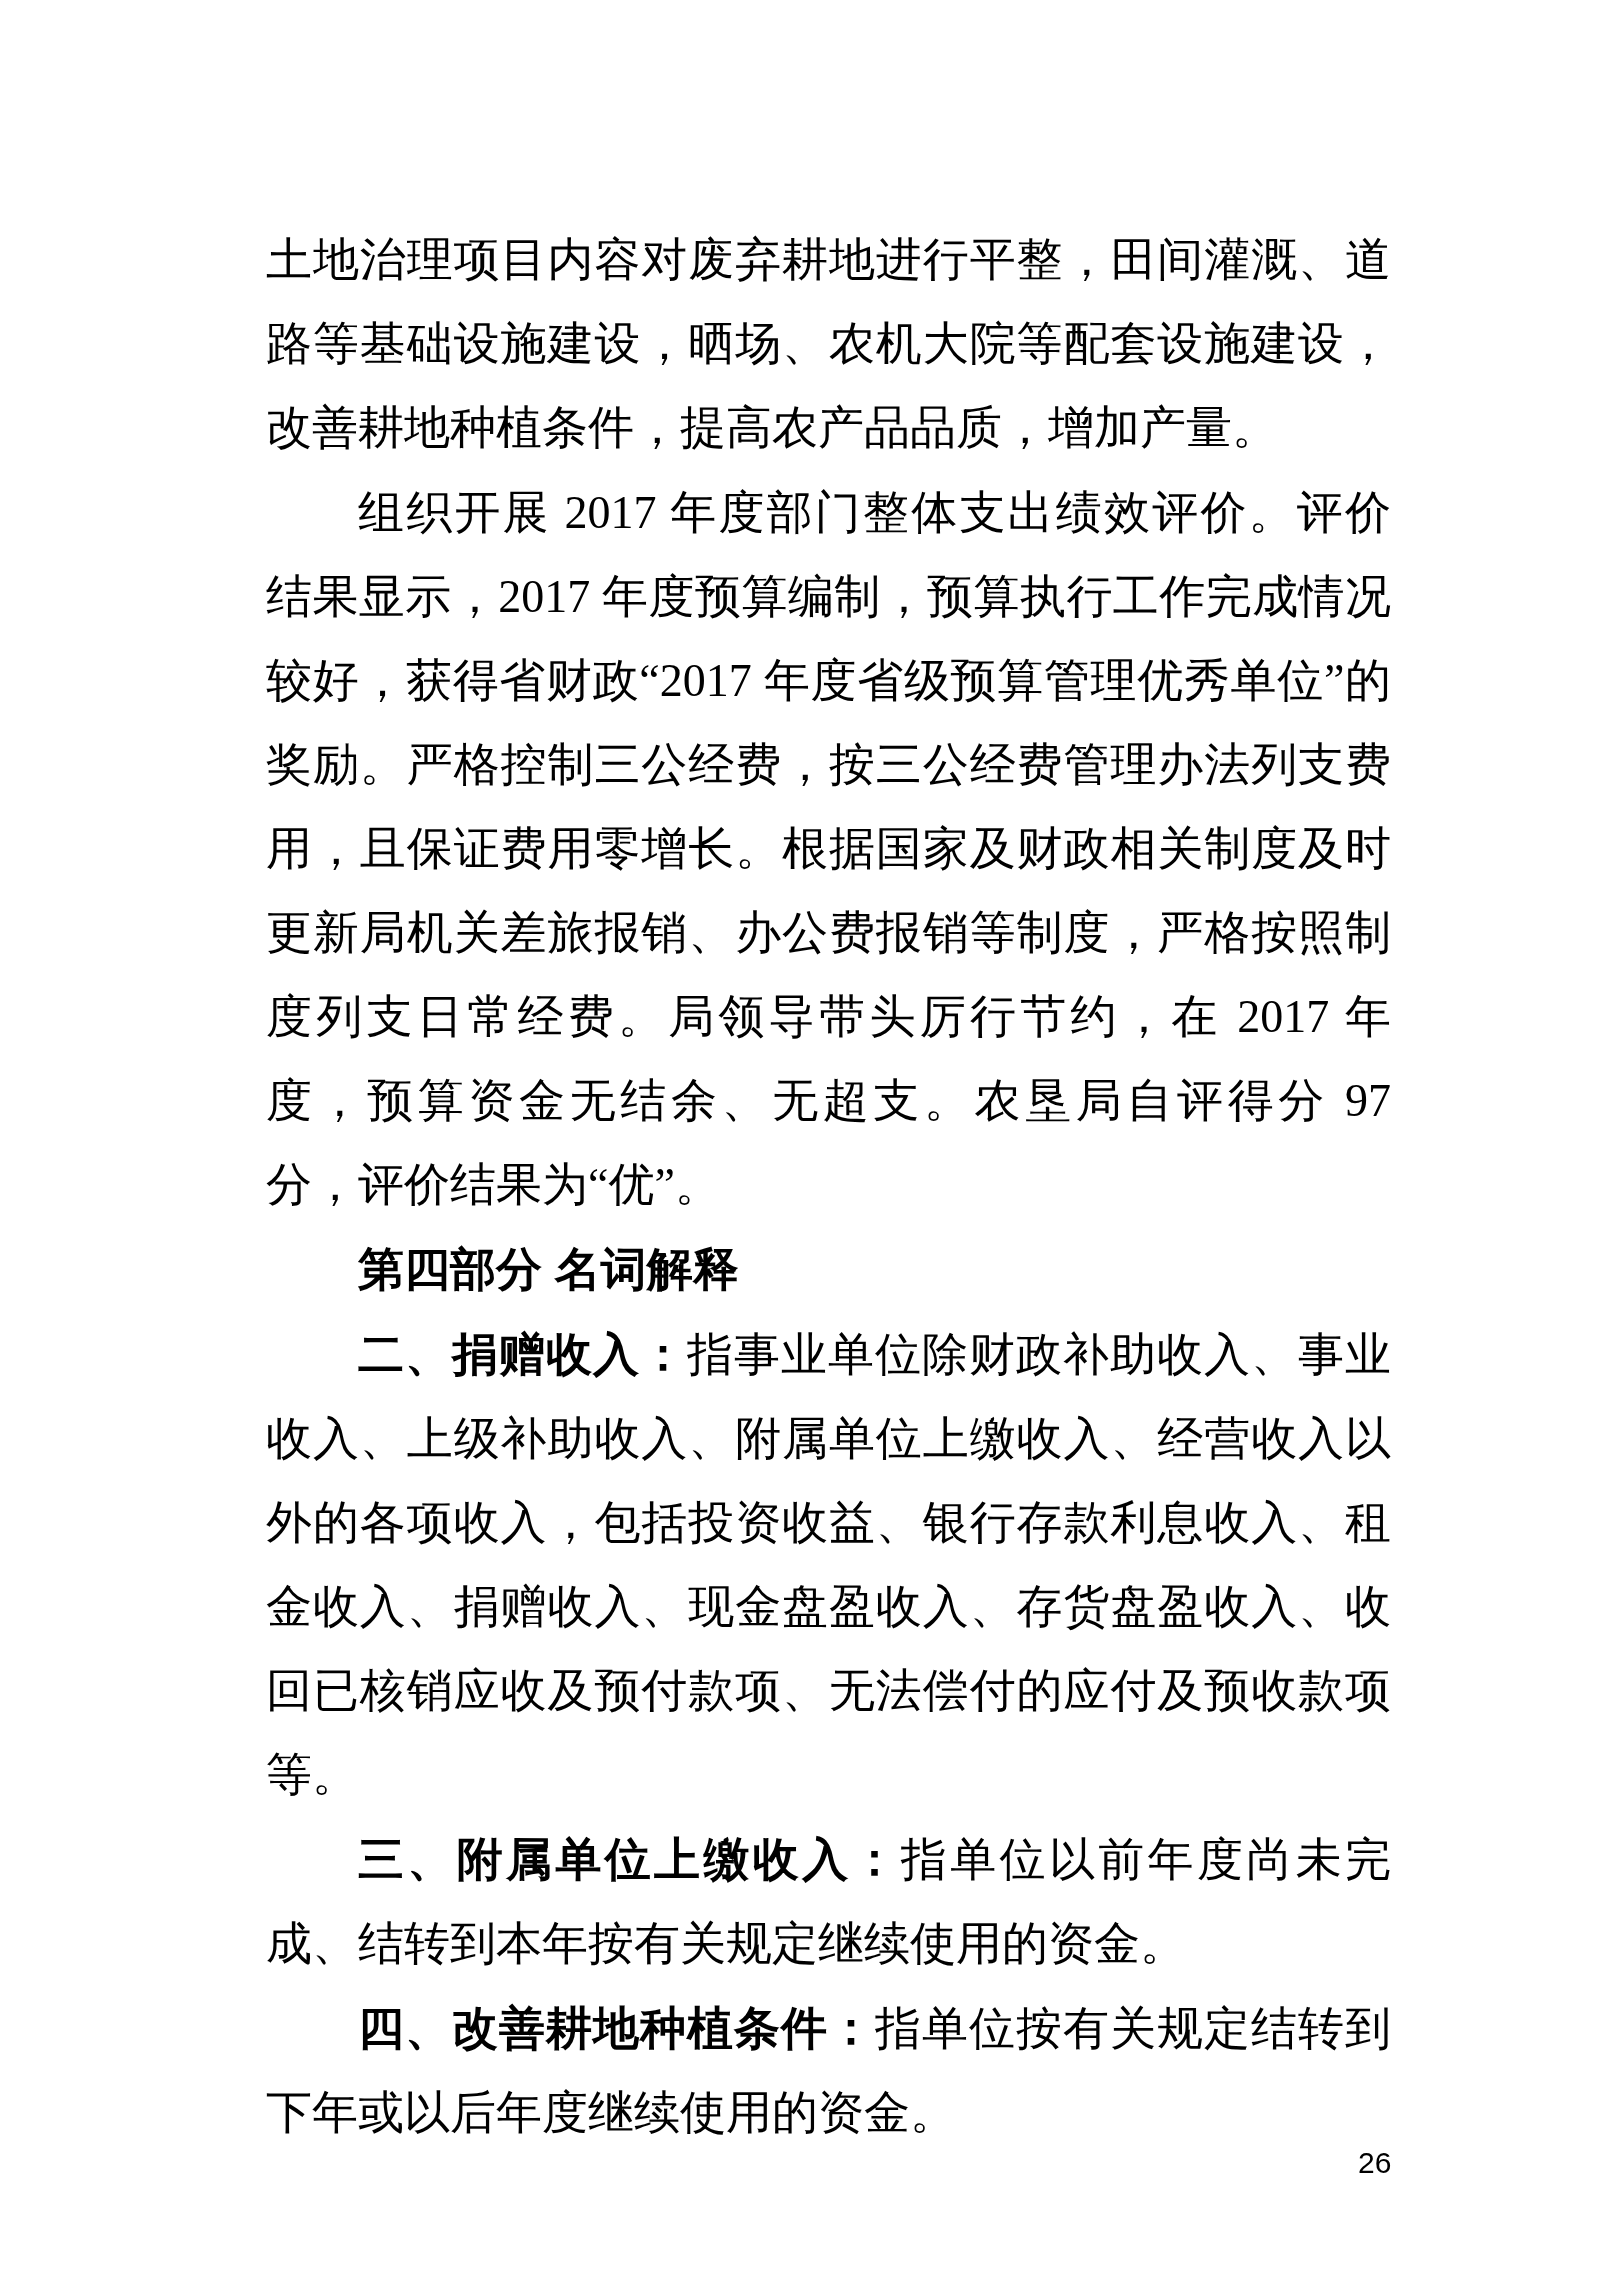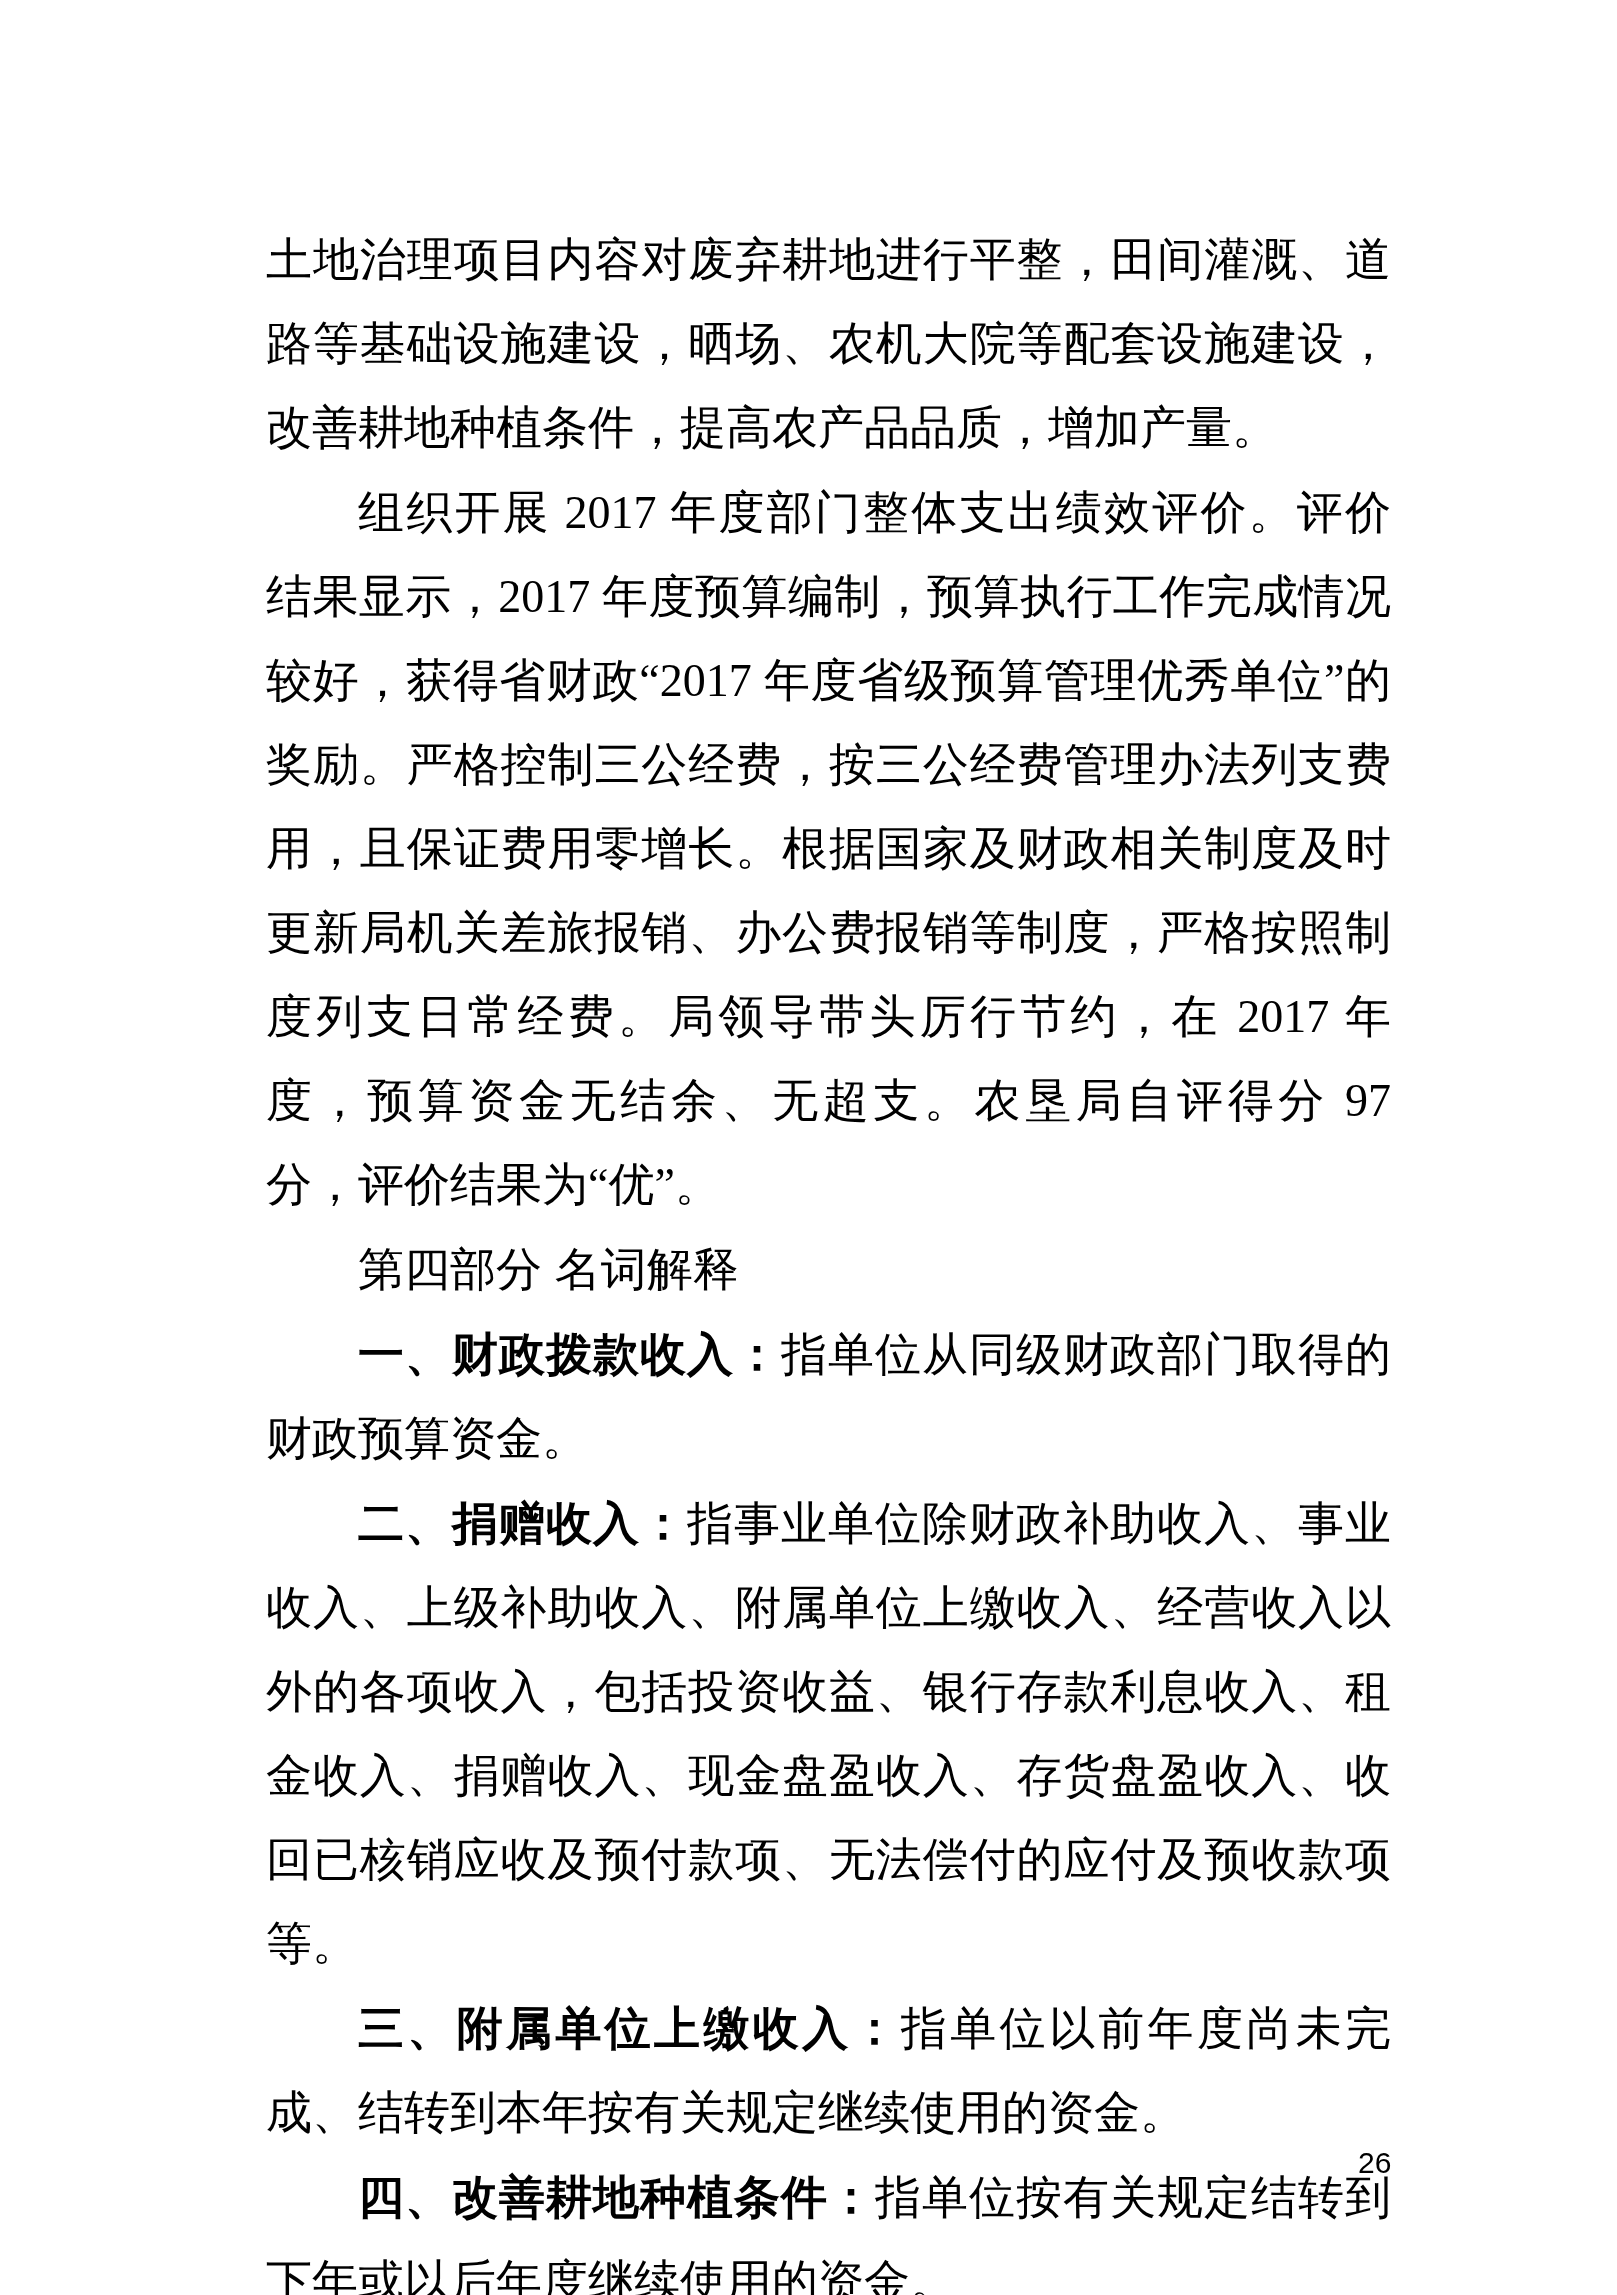--- a/index.html
+++ b/index.html
@@ -34,21 +34,21 @@
   }
 
   .para.no-indent { text-indent: 0; }
 
   .para .lead {
     font-weight: 700;
     font-family: "Liberation Sans", "DejaVu Sans", sans-serif;
   }
 
   .para.heading .lead {
-    font-weight: 400;
+    font-weight: 700;
     font-family: "Liberation Sans", "DejaVu Sans", sans-serif;
   }
 
   .page-number {
     position: absolute;
     left: 1358px;
     top: 2145px;
     font-size: 30px;
     line-height: 1.2;
     font-family: Liberation Sans, sans-serif;
@@ -61,21 +61,20 @@
 <div class="page">
 
   <main class="text-block">
 
     <p class="para no-indent"><b class="lead"></b><span>土地治理项目内容对废弃耕地进行平整，田间灌溉、道路等基础设施建设，晒场、农机大院等配套设施建设，改善耕地种植条件，提高农产品品质，增加产量。</span></p>
 
     <p class="para"><b class="lead"></b><span>组织开展 2017 年度部门整体支出绩效评价。评价结果显示，2017 年度预算编制，预算执行工作完成情况较好，获得省财政“2017 年度省级预算管理优秀单位”的奖励。严格控制三公经费，按三公经费管理办法列支费用，且保证费用零增长。根据国家及财政相关制度及时更新局机关差旅报销、办公费报销等制度，严格按照制度列支日常经费。局领导带头厉行节约，在 2017 年度，预算资金无结余、无超支。农垦局自评得分 97 分，评价结果为“优”。</span></p>
 
     <p class="para heading"><b class="lead">第四部分 名词解释</b><span></span></p>
 
-    <p class="para"><b class="lead">一、财政拨款收入：</b><span>指单位从同级财政部门取得的财政预算资金。</span></p>
 
     <p class="para"><b class="lead">二、捐赠收入：</b><span>指事业单位除财政补助收入、事业收入、上级补助收入、附属单位上缴收入、经营收入以外的各项收入，包括投资收益、银行存款利息收入、租金收入、捐赠收入、现金盘盈收入、存货盘盈收入、收回已核销应收及预付款项、无法偿付的应付及预收款项等。</span></p>
 
     <p class="para"><b class="lead">三、附属单位上缴收入：</b><span>指单位以前年度尚未完成、结转到本年按有关规定继续使用的资金。</span></p>
 
     <p class="para"><b class="lead">四、改善耕地种植条件：</b><span>指单位按有关规定结转到下年或以后年度继续使用的资金。</span></p>
 
   </main>
 
   <span class="page-number">26</span>

